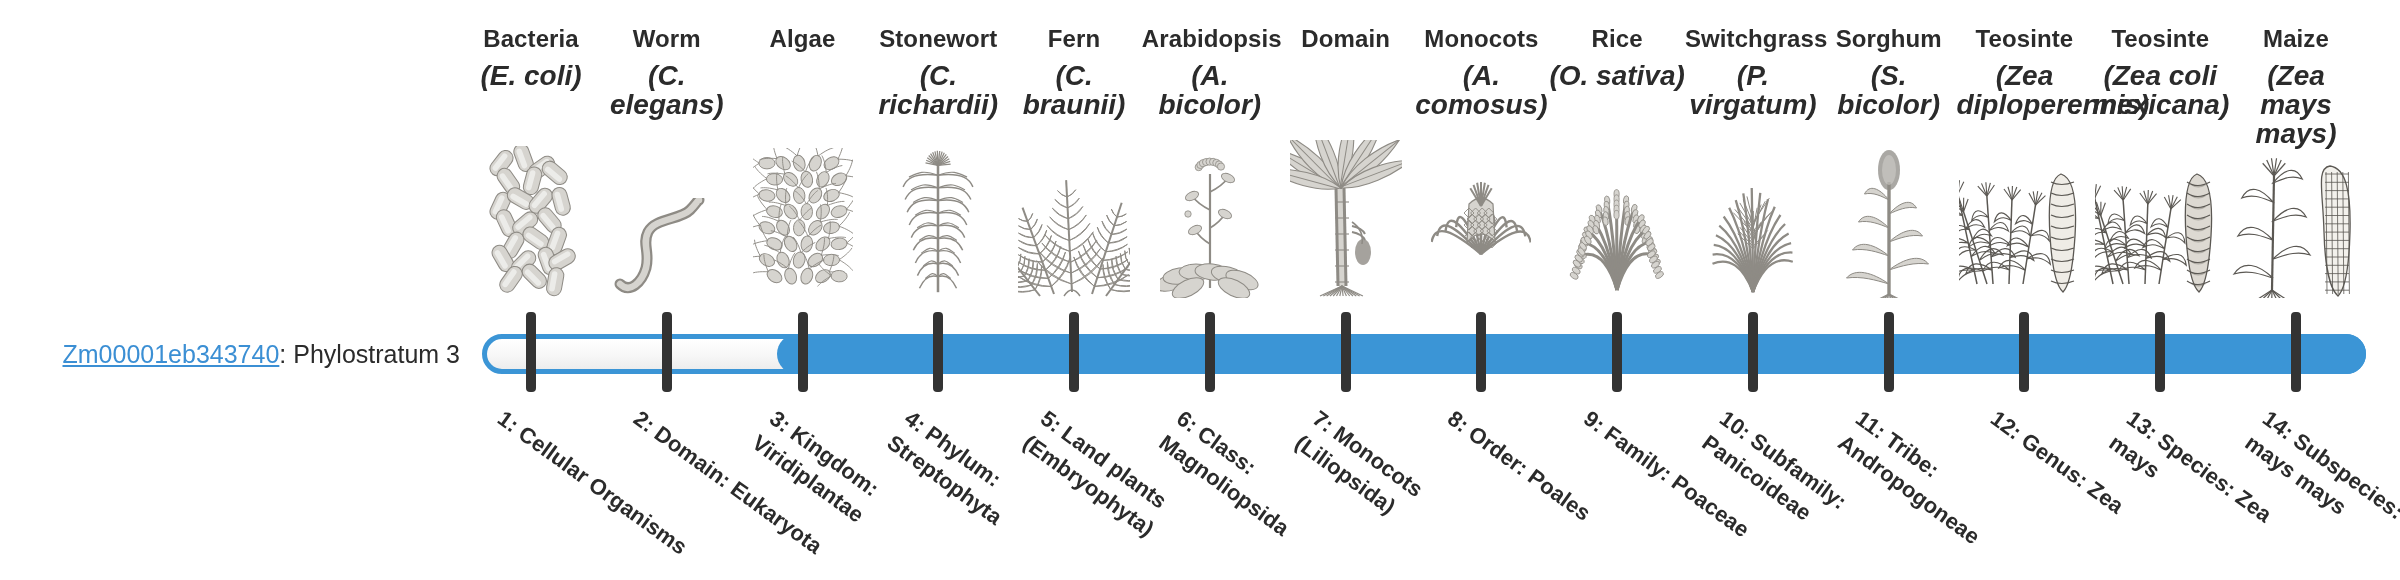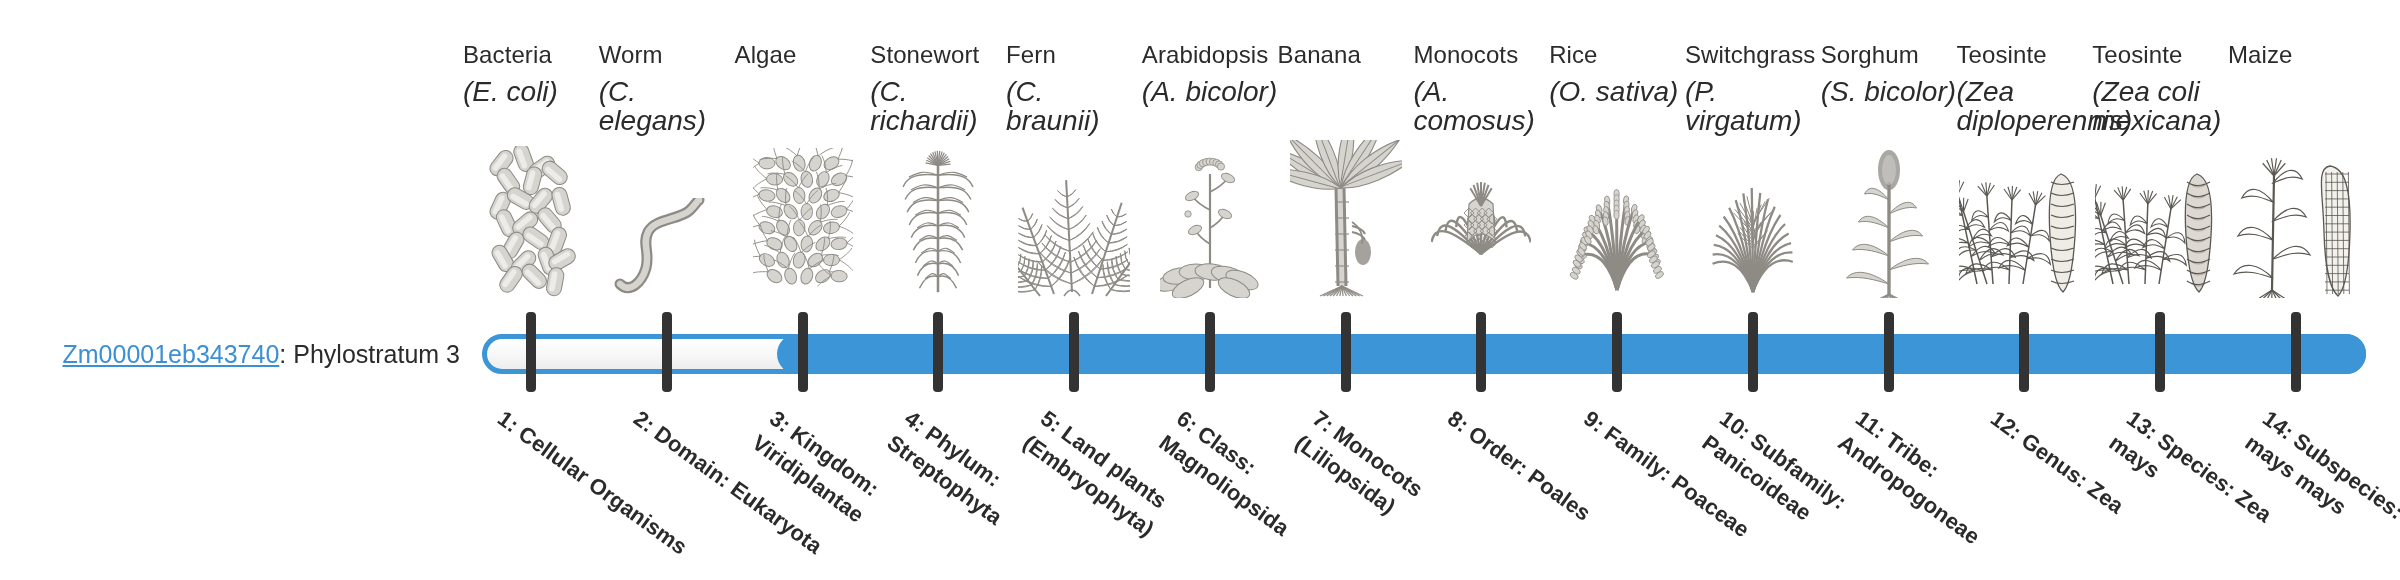--- a/index.html
+++ b/index.html
@@ -15,22 +15,23 @@
     position:absolute;left:40px;top:338px;width:420px;
     text-align:right;font-size:25px;line-height:32px;color:#2b2b2b;
     white-space:nowrap;
   }
   .gene-label .gid{
     color:#3b8fd4;text-decoration:underline;cursor:pointer;
   }
 
   
   .col{
-    position:absolute;top:40px;width:136px;
-    text-align:left;
+    position:absolute;top:24px;width:136px;
+    text-align:center;
+    font-weight:bold;
   }
   .common{
     font-size:24px;line-height:30px;color:#2b2b2b;
     letter-spacing:.1px;
   }
   .latin{
     font-size:28px;line-height:29px;color:#2b2b2b;
     font-style:italic;margin-top:7px;
   }
 
@@ -106,21 +107,21 @@
       </div>
       <div class="col" style="left: 1006.08px;">
         <div class="common">Fern</div>
         <div class="latin">(C. braunii)</div>
       </div>
       <div class="col" style="left: 1141.85px;">
         <div class="common">Arabidopsis</div>
         <div class="latin">(A. bicolor)</div>
       </div>
       <div class="col" style="left: 1277.62px;">
-        <div class="common">Banana</div>
+        <div class="common">Domain</div>
       </div>
       <div class="col" style="left: 1413.39px;">
         <div class="common">Monocots</div>
         <div class="latin">(A. comosus)</div>
       </div>
       <div class="col" style="left: 1549.16px;">
         <div class="common">Rice</div>
         <div class="latin">(O. sativa)</div>
       </div>
       <div class="col" style="left: 1684.93px;">
@@ -134,20 +135,21 @@
       <div class="col" style="left: 1956.47px;">
         <div class="common">Teosinte</div>
         <div class="latin">(Zea diploperennis)</div>
       </div>
       <div class="col" style="left: 2092.24px;">
         <div class="common">Teosinte</div>
         <div class="latin">(Zea coli mexicana)</div>
       </div>
       <div class="col" style="left: 2228.01px;">
         <div class="common">Maize</div>
+        <div class="latin">(Zea mays mays)</div>
       </div>
     </div>
   <div id="art-row">
       <div class="art" style="left: 463px;">
         <svg width="90" height="152" viewBox="-6 -8 96 160">
           <g transform="translate(8,6) rotate(38)">
             <rect x="-4" y="-14" width="16" height="30" rx="8" fill="#d6d4cf" stroke="#8e8b85" stroke-width="1.1"></rect>
             <rect x="-1" y="-10" width="6" height="22" rx="3" fill="#ffffff" opacity=".55"></rect>
           </g>
           <g transform="translate(30,4) rotate(-20)">

